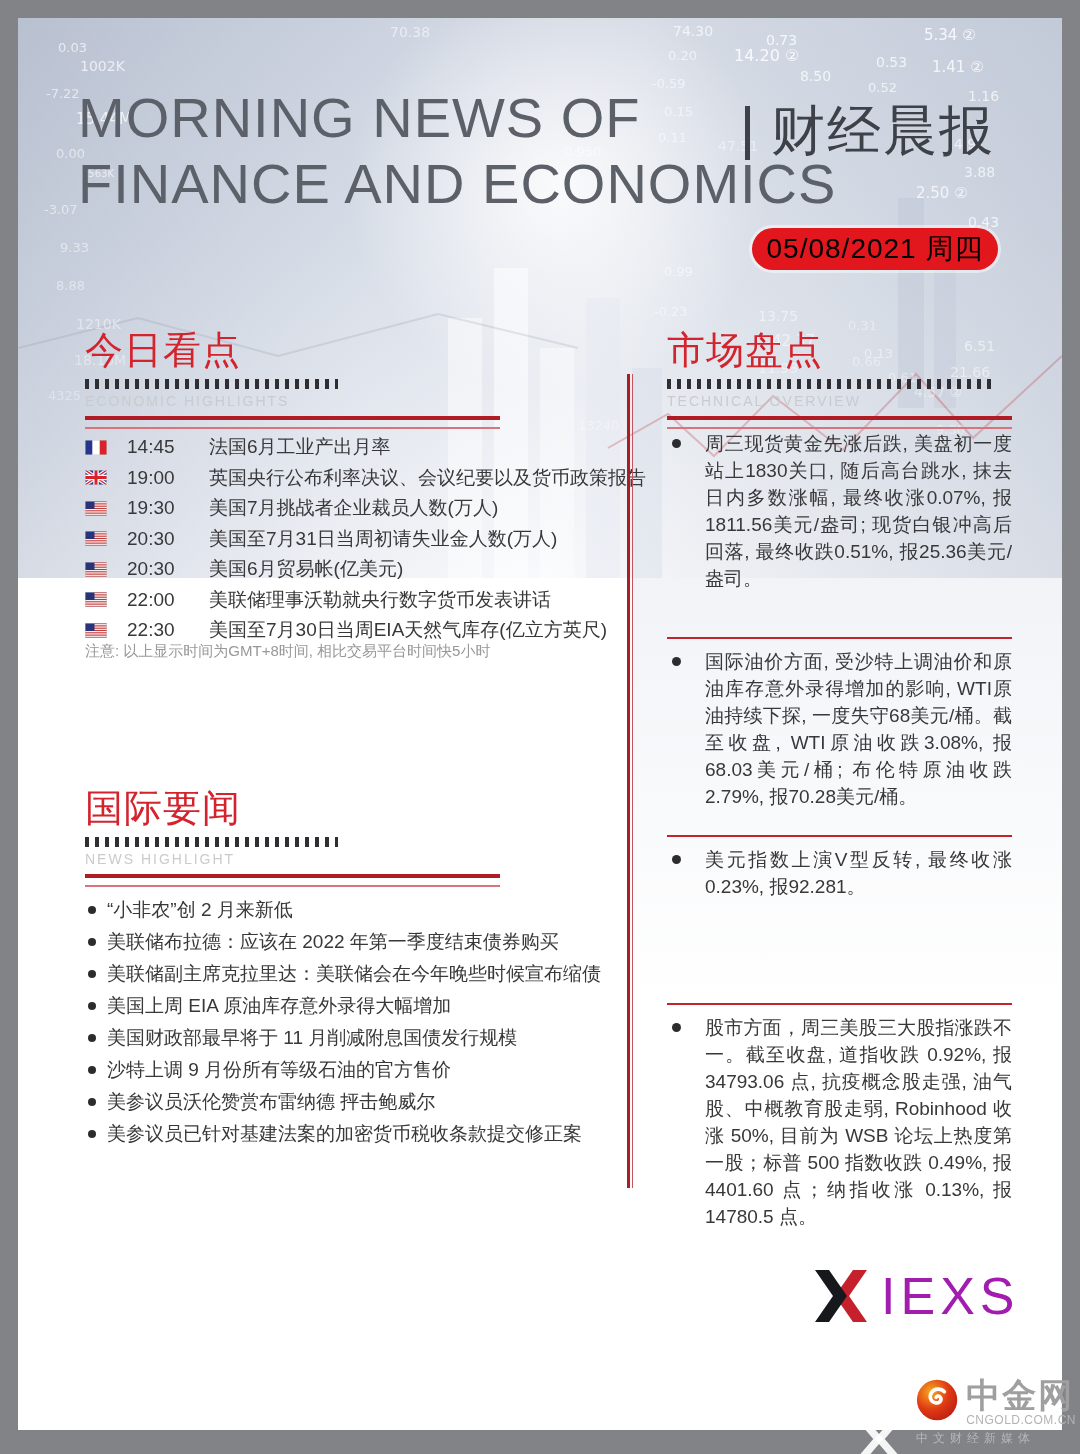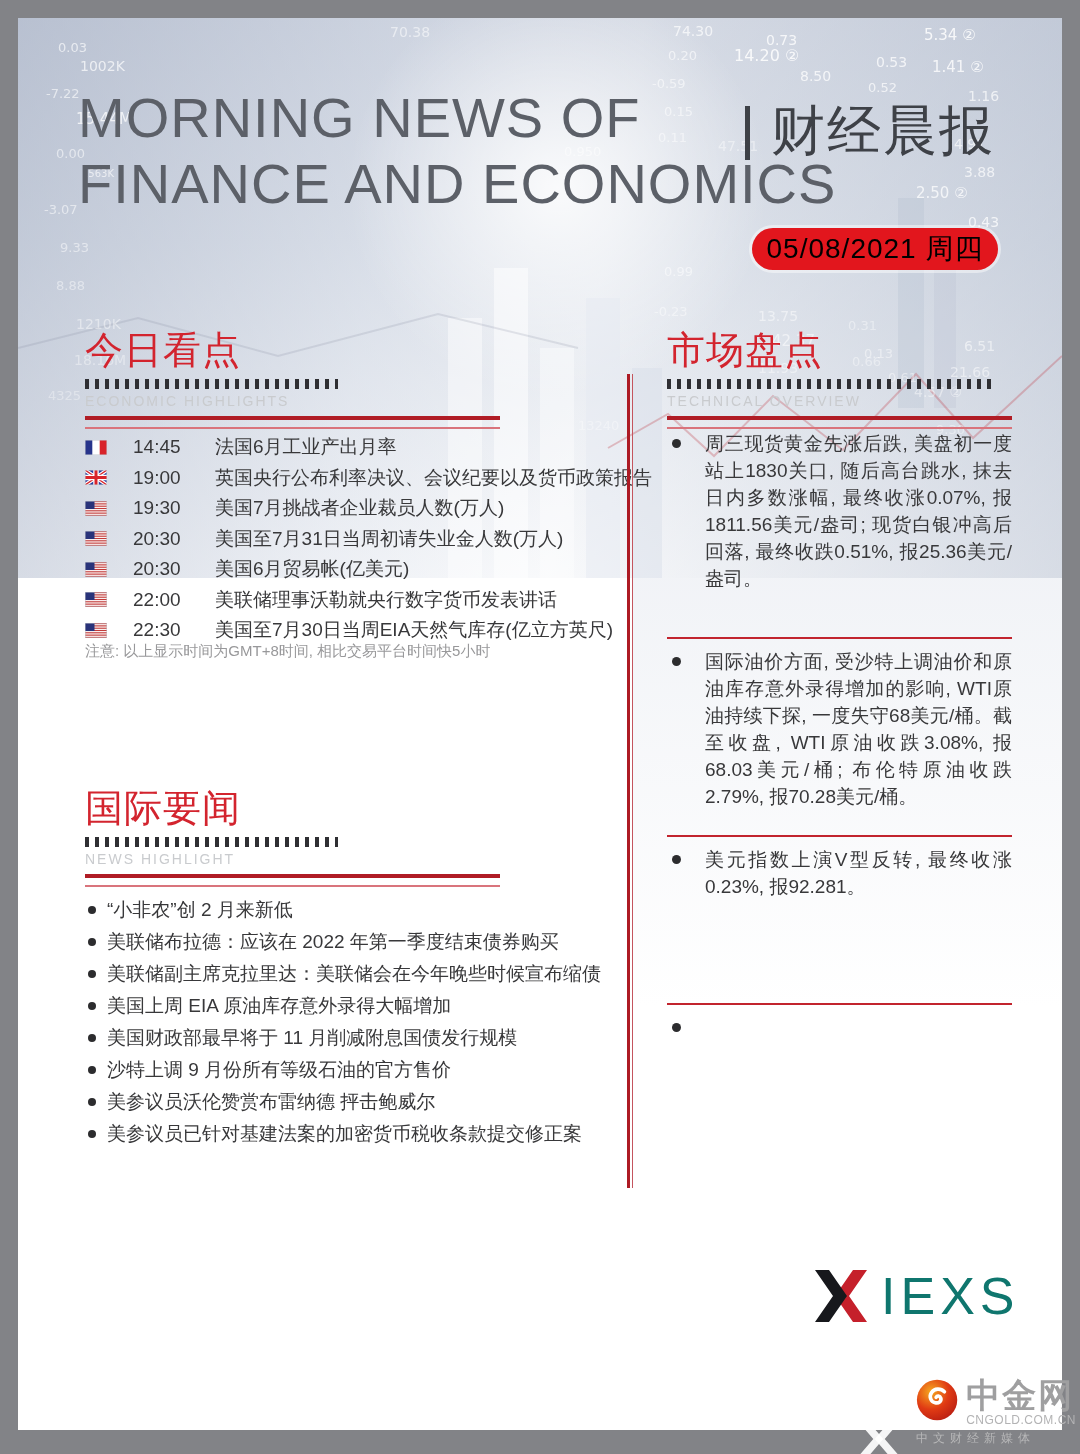--- a/index.html
+++ b/index.html
@@ -57,38 +57,38 @@
   #sec-today{left:67px;top:310px;width:415px;}
   #sec-today .sec-dots{width:253px;}
   #sec-news{left:67px;top:768px;width:415px;}
   #sec-news .sec-dots{width:253px;}
   #sec-market{left:649px;top:310px;width:345px;}
   #sec-market .sec-dots{width:325px;}
   
   #events{position:absolute;left:67px;top:414px;width:500px;}
   .ev-row{height:30.5px;display:flex;align-items:center;}
   .flag{width:22px;height:15px;flex:none;display:inline-block;}
-  .ev-time{margin-left:26px;width:82px;font-size:19px;color:#38383a;flex:none;}
+  .ev-time{margin-left:20px;width:82px;font-size:19px;color:#38383a;flex:none;}
   .ev-text{font-size:19px;color:#38383a;white-space:nowrap;}
   .note{position:absolute;left:67px;top:624px;font-size:15px;color:#98989a;white-space:nowrap;}
   
   #news-list{position:absolute;left:67px;top:876px;width:520px;}
   .news-item{height:32px;display:flex;align-items:center;padding-left:3px;}
   .dot{width:8px;height:8px;border-radius:50%;background:#2c2c2e;margin-right:11px;flex:none;}
   .news-text{font-size:19px;color:#38383a;white-space:nowrap;}
   
   .v-divider{position:absolute;left:609px;top:356px;width:3px;height:814px;background:#ad1b24;}
   .v-divider::after{content:"";position:absolute;left:5px;top:0;bottom:0;width:1px;background:#c4555e;}
   .mk-item{position:absolute;left:649px;width:345px;display:flex;}
   .mk-dot{width:9px;height:9px;border-radius:50%;background:#2c2c2e;margin:9px 0 0 5px;flex:none;}
   .mk-text{margin-left:24px;width:307px;font-size:19px;line-height:27px;color:#38383a;text-align:justify;}
   .mk-sep{position:absolute;left:649px;width:345px;height:0;border-top:2px solid #c2242e;}
   
   .brand{position:absolute;left:797px;top:1248px;display:flex;align-items:center;}
-  .brand-text{margin-left:14px;font-size:52px;font-weight:300;letter-spacing:5px;color:#0f766e;}
+  .brand-text{margin-left:14px;font-size:52px;font-weight:300;letter-spacing:5px;color:#a21caf;}
   
   .watermark{position:absolute;left:916px;top:1340px;width:160px;margin-top:37px;}
   .wm-row{display:flex;align-items:flex-start;}
   .wm-col{margin-left:8px;}
   .wm-name{font-size:34px;line-height:36px;color:#9f9fa0;font-weight:bold;letter-spacing:2px;}
   .wm-domain{font-size:12px;color:#b3b3b4;letter-spacing:0.5px;}
   .wm-slogan{font-size:12px;color:#b7b7b8;letter-spacing:5px;margin-top:3px;white-space:nowrap;}
   .border-x{position:absolute;left:860px;top:1424px;}
 </style>
 </head>
@@ -349,20 +349,21 @@
       <div class="mk-item" style="top: 630px;">
         <span class="mk-dot"></span>
         <span class="mk-text">国际油价方面, 受沙特上调油价和原油库存意外录得增加的影响, WTI原油持续下探, 一度失守68美元/桶。截至收盘, WTI原油收跌3.08%, 报68.03美元/桶; 布伦特原油收跌2.79%, 报70.28美元/桶。</span>
       </div>
       <div class="mk-item" style="top: 828px;">
         <span class="mk-dot"></span>
         <span class="mk-text">美元指数上演V型反转, 最终收涨0.23%, 报92.281。</span>
       </div>
       <div class="mk-item" style="top: 996px;">
         <span class="mk-dot"></span>
+        <span class="mk-text">股市方面，周三美股三大股指涨跌不一。截至收盘, 道指收跌 0.92%, 报 34793.06 点, 抗疫概念股走强, 油气股、中概教育股走弱, Robinhood 收涨 50%, 目前为 WSB 论坛上热度第一股；标普 500 指数收跌 0.49%, 报 4401.60 点；纳指收涨 0.13%, 报 14780.5 点。</span>
       </div>
     </div>
 
   <div class="brand">
     <svg width="52" height="52" viewBox="0 0 52 52">
       <polygon points="38,0 52,0 34,26 52,52 38,52 20,26" fill="#c5202b"></polygon>
       <polygon points="0,0 14,0 32,26 14,52 0,52 18,26" fill="#17181c"></polygon>
     </svg>
     <span class="brand-text">IEXS</span>
   </div>

